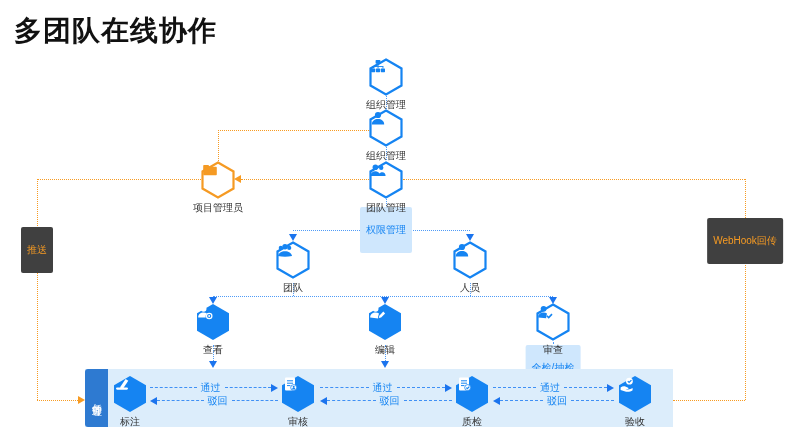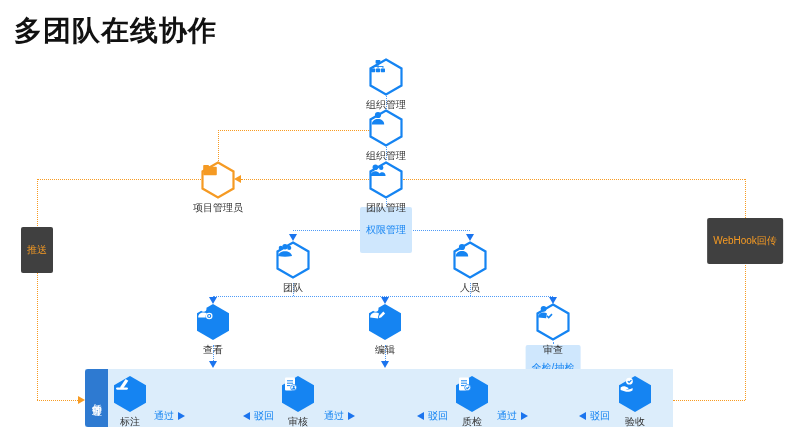--- a/index.html
+++ b/index.html
@@ -34,21 +34,21 @@
   .b-blue{background:#cfe7fd;color:#1584f2;}
   .b-orange{background:#404040;color:#f59a23;}
 
   
   .taskbox{position:absolute;left:85px;top:369px;width:588px;height:58px;background:#dcedfb;}
   .tasktab{position:absolute;left:85px;top:369px;width:23px;height:58px;background:#2e7ad1;
            border-radius:3px 0 0 3px;color:#fff;font-size:10px;display:flex;align-items:center;justify-content:center;
            writing-mode:vertical-lr;text-orientation:upright;letter-spacing:1px;}
 
   
-  .pair{position:absolute;height:26px;display:flex;flex-direction:row;justify-content:space-between;margin-top:28px;}
+  .pair{position:absolute;height:26px;display:flex;flex-direction:column;justify-content:space-between;}
   .prow{display:flex;align-items:center;height:13px;}
   .pline{flex:1;border-top:1px dashed #3f90f5;height:0;}
   .plabel{font-size:10px;color:#1584f2;padding:0 4px;line-height:13px;}
   .parr-r{width:0;height:0;border-top:4px solid transparent;border-bottom:4px solid transparent;border-left:7px solid #1b74ee;}
   .parr-l{width:0;height:0;border-top:4px solid transparent;border-bottom:4px solid transparent;border-right:7px solid #1b74ee;}
 </style>
 </head>
 <body>
 
 <svg width="0" height="0" style="position:absolute">

